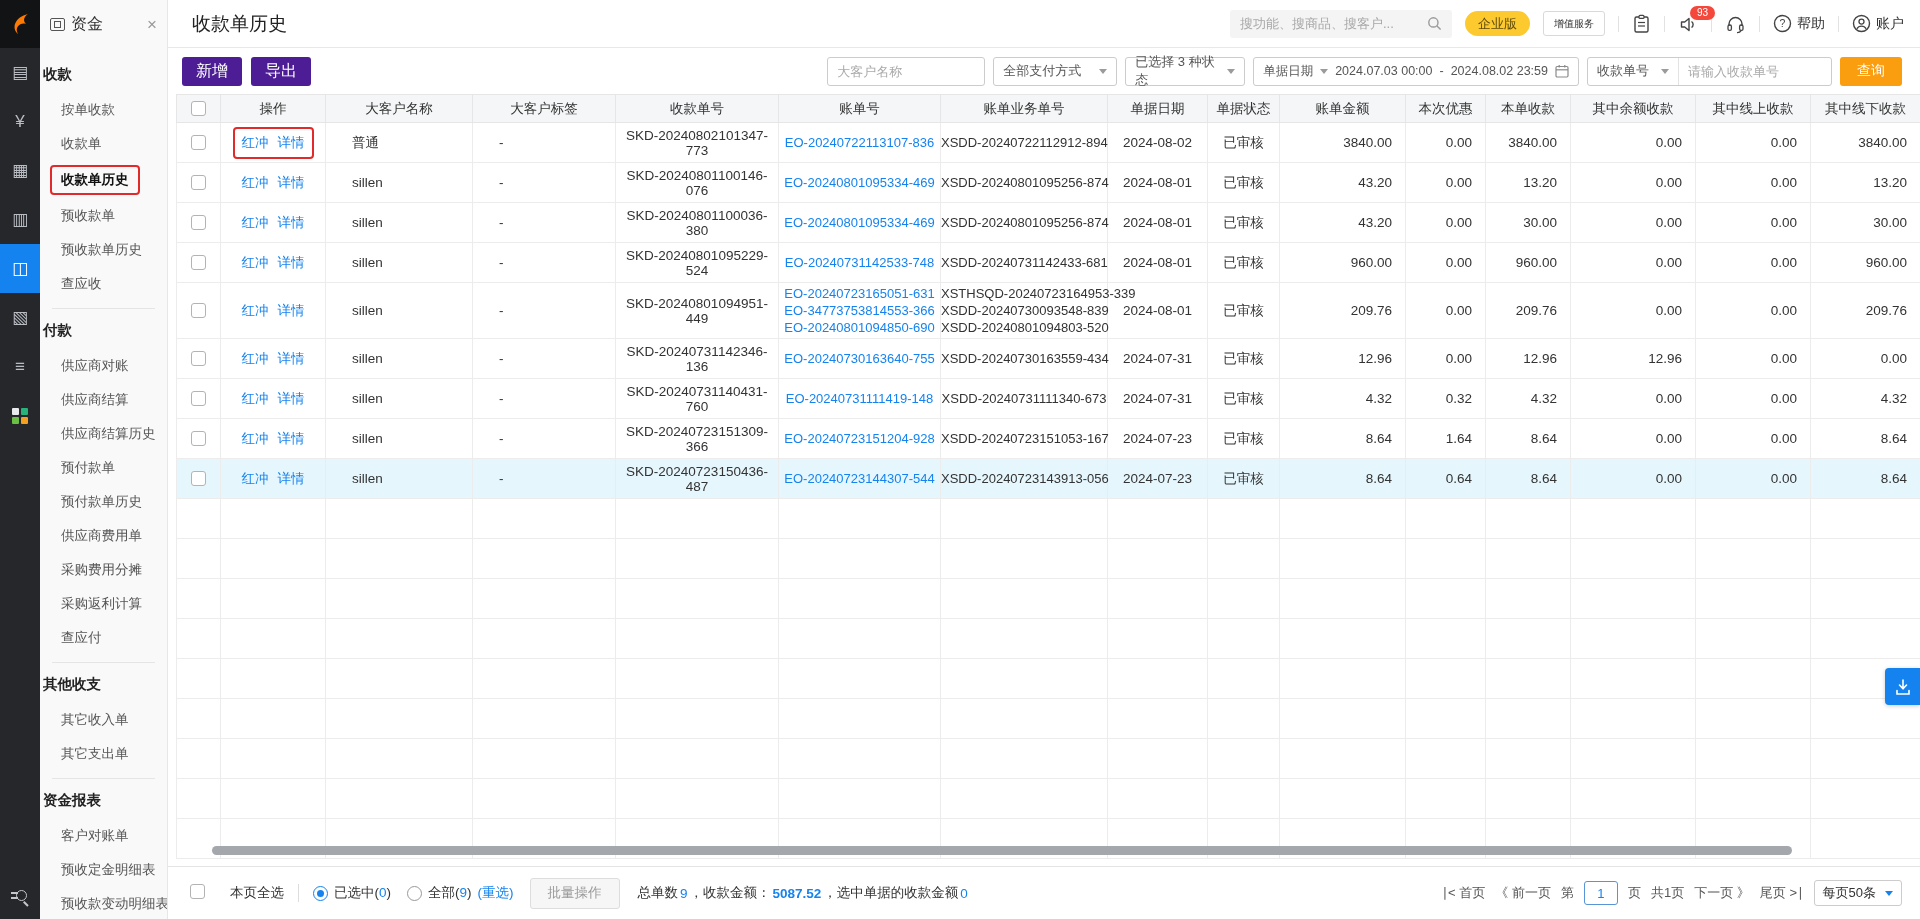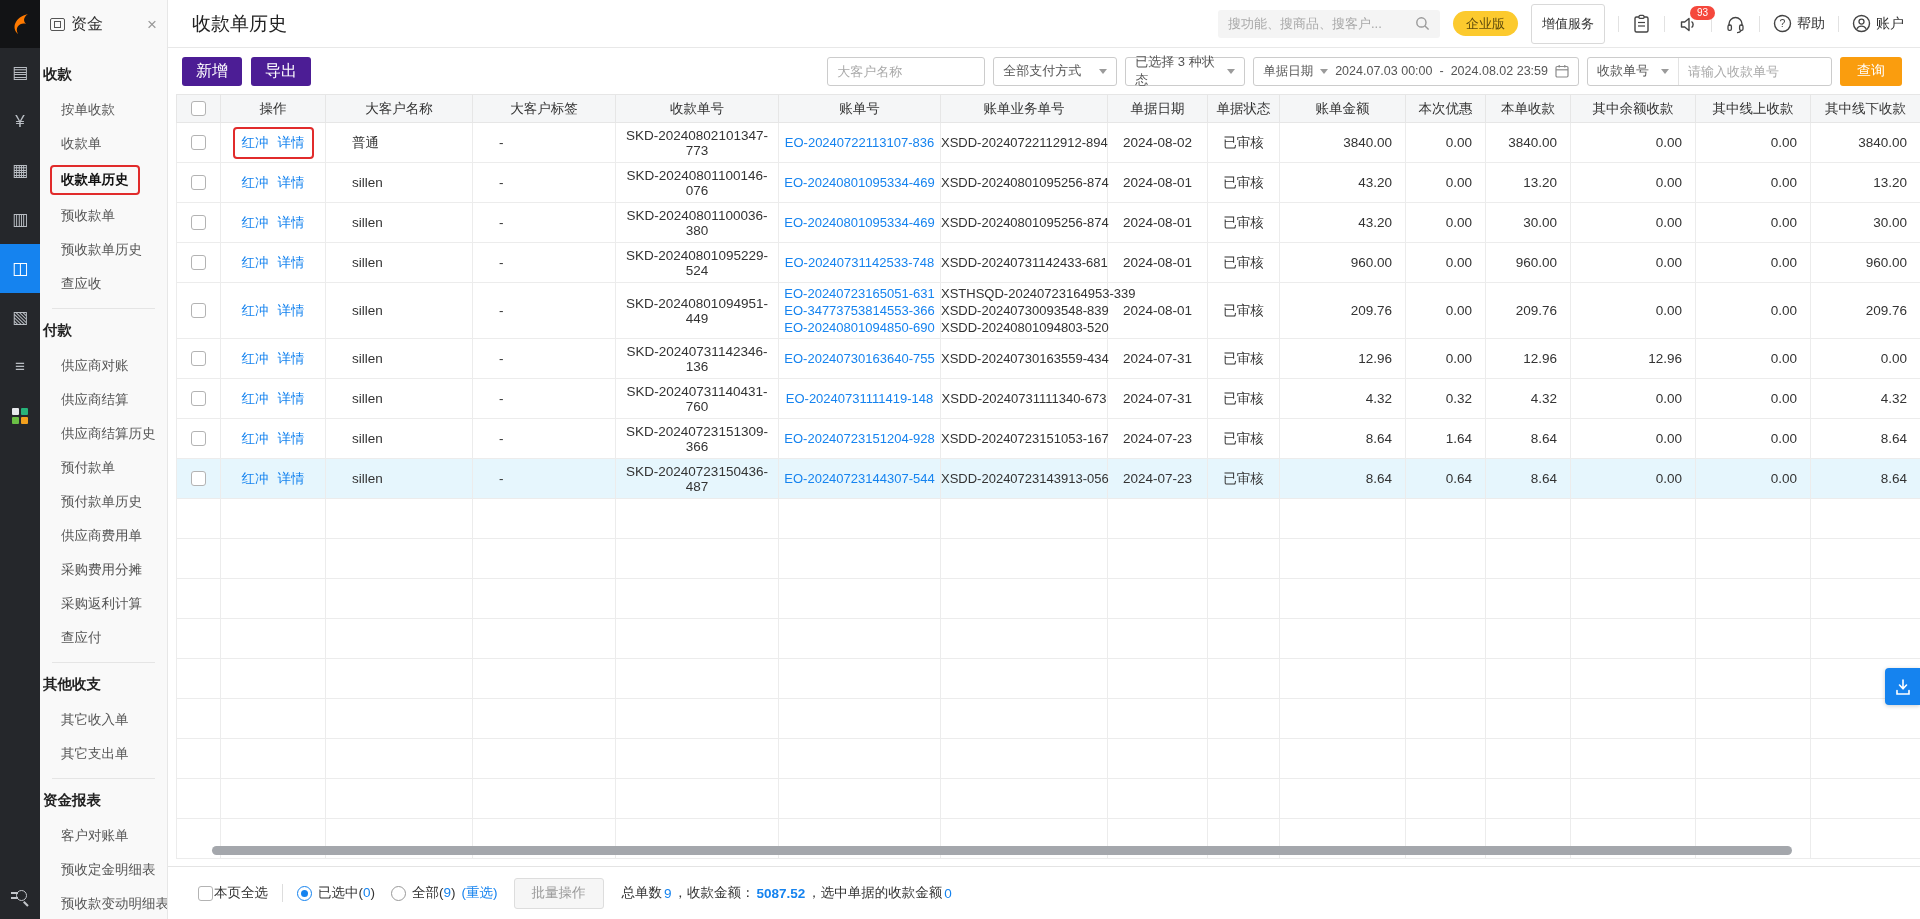--- a/index.html
+++ b/index.html
@@ -42,21 +42,21 @@
 
   
   .main { flex:1; min-width:0; display:flex; flex-direction:column; }
 
   .titlebar { height:48px; border-bottom:1px solid #e8e8e8; display:flex; align-items:center; padding:0 16px 0 24px; }
   .page-title { font-size:19px; color:#222; }
   .tb-right { margin-left:auto; display:flex; align-items:center; gap:13px; }
   .ts-search { width:222px; height:28px; background:#f4f4f4; border-radius:3px; display:flex; align-items:center; padding:0 10px; color:#a8a8a8; font-size:13px; cursor:text; }
   .ts-search svg { margin-left:auto; }
   .pill { height:25px; background:#fcca2e; border-radius:13px; display:flex; align-items:center; padding:0 13px; font-size:13px; color:#5e4a0c; cursor:pointer; }
-  .btn-vas { height:40px; background:#fff; border:1px solid #d9d9d9; border-radius:3px; display:flex; align-items:center; padding:0 10px; font-size:13px; color:#333; cursor:pointer; }
+  .btn-vas { height:25px; background:#fff; border:1px solid #d9d9d9; border-radius:3px; display:flex; align-items:center; padding:0 10px; font-size:10px; color:#333; cursor:pointer; }
   .vdiv-t { width:1px; height:16px; background:#e2e2e2; }
   .tb-ic { position:relative; display:flex; align-items:center; cursor:pointer; }
   .badge { position:absolute; top:-8px; left:12px; background:#f5483c; color:#fff; border-radius:9px; font-size:10px; line-height:1; padding:2px 7px; min-width:18px; text-align:center; }
   .tb-item { display:flex; align-items:center; gap:5px; font-size:14px; color:#333; cursor:pointer; }
 
   .toolbar { height:46px; display:flex; align-items:center; gap:9px; padding:0 18px 0 14px; }
   .btn-primary { height:29px; padding:0 14px; background:#4c1d95; color:#fff; border:none; border-radius:3px; font-size:16px; cursor:pointer; }
   .filters { margin-left:auto; display:flex; align-items:center; gap:8px; }
   .f-input { height:29px; width:158px; border:1px solid #ccc; border-radius:3px; padding:0 9px; font-size:13px; color:#333; outline:none; }
   .f-input::placeholder { color:#a9a9a9; }
@@ -85,21 +85,21 @@
   .ops-wrap { display:inline-block; white-space:nowrap; }
   .ops-wrap .lnk + .lnk { margin-left:9px; }
   .ops-box { border:2px solid #e12b2b; border-radius:4px; padding:5px 7px; }
   .bl { line-height:17px; font-size:13px; white-space:nowrap; }
   .cb { display:inline-block; width:15px; height:15px; border:1px solid #b3b3b3; border-radius:3px; background:#fff; vertical-align:middle; cursor:pointer; }
   .hscroll { position:absolute; left:44px; bottom:11px; width:1580px; height:9px; background:#a4a7ac; border-radius:5px; cursor:pointer; }
   .fab { position:absolute; right:0; top:574px; width:35px; height:37px; background:#1583ef; border-radius:4px 0 0 4px; display:flex; align-items:center; justify-content:center; cursor:pointer; box-shadow:0 1px 4px rgba(0,0,0,.2); }
 
   
   .footerbar { height:53px; border-top:1px solid #e4e4e4; display:flex; align-items:center; padding:0 18px 0 22px; font-size:13.5px; color:#333; }
-  .cb-wrap { display:flex; align-items:center; gap:1px; cursor:pointer;margin-left:8px; }
+  .cb-wrap { display:flex; align-items:flex-start; gap:25px; cursor:pointer; }
   .vdiv { width:1px; height:18px; background:#ddd; margin:0 14px; }
   .radio { display:inline-block; width:15px; height:15px; border:1px solid #999; border-radius:50%; background:#fff; position:relative; vertical-align:middle; cursor:pointer; }
   .radio.checked { border-color:#1583ef; }
   .radio.checked::after { content:""; position:absolute; left:3px; top:3px; width:7px; height:7px; border-radius:50%; background:#1583ef; }
   .rgrp { display:flex; align-items:center; gap:6px; }
   .rgrp .sp { margin-left:10px; }
   .blue { color:#1583ef; }
   .bold { font-weight:bold; }
   .btn-batch { height:31px; padding:0 17px; margin-left:16px; background:#f6f6f6; border:1px solid #ddd; border-radius:3px; color:#9a9a9a; font-size:13.5px; cursor:pointer; }
   .summary { margin-left:18px; display:flex; align-items:center; gap:2px; }
@@ -688,16 +688,30 @@
       </span>
       <button class="btn-batch">批量操作</button>
       <span class="summary">
         <span>总单数 </span>
           <span class="blue">9</span>
           <span>，收款金额： </span>
           <span class="blue bold">5087.52</span>
           <span>，选中单据的收款金额 </span>
           <span class="blue">0</span>
       </span>
+      <div class="pager">
+        <span class="pg-item">∣&lt; 首页</span>
+        <span class="pg-item">《 前一页</span>
+        <span>第</span>
+        <input class="pg-input" value="1" style="">
+        <span>页</span>
+        <span>共1页</span>
+        <span class="pg-item">下一页 》</span>
+        <span class="pg-item">尾页 &gt;∣</span>
+        <div class="size-select">
+          <span>每页50条</span>
+          <span class="caret blue"></span>
+        </div>
+      </div>
     </div>
 
   </main>
 </div>
 
 </body></html>

